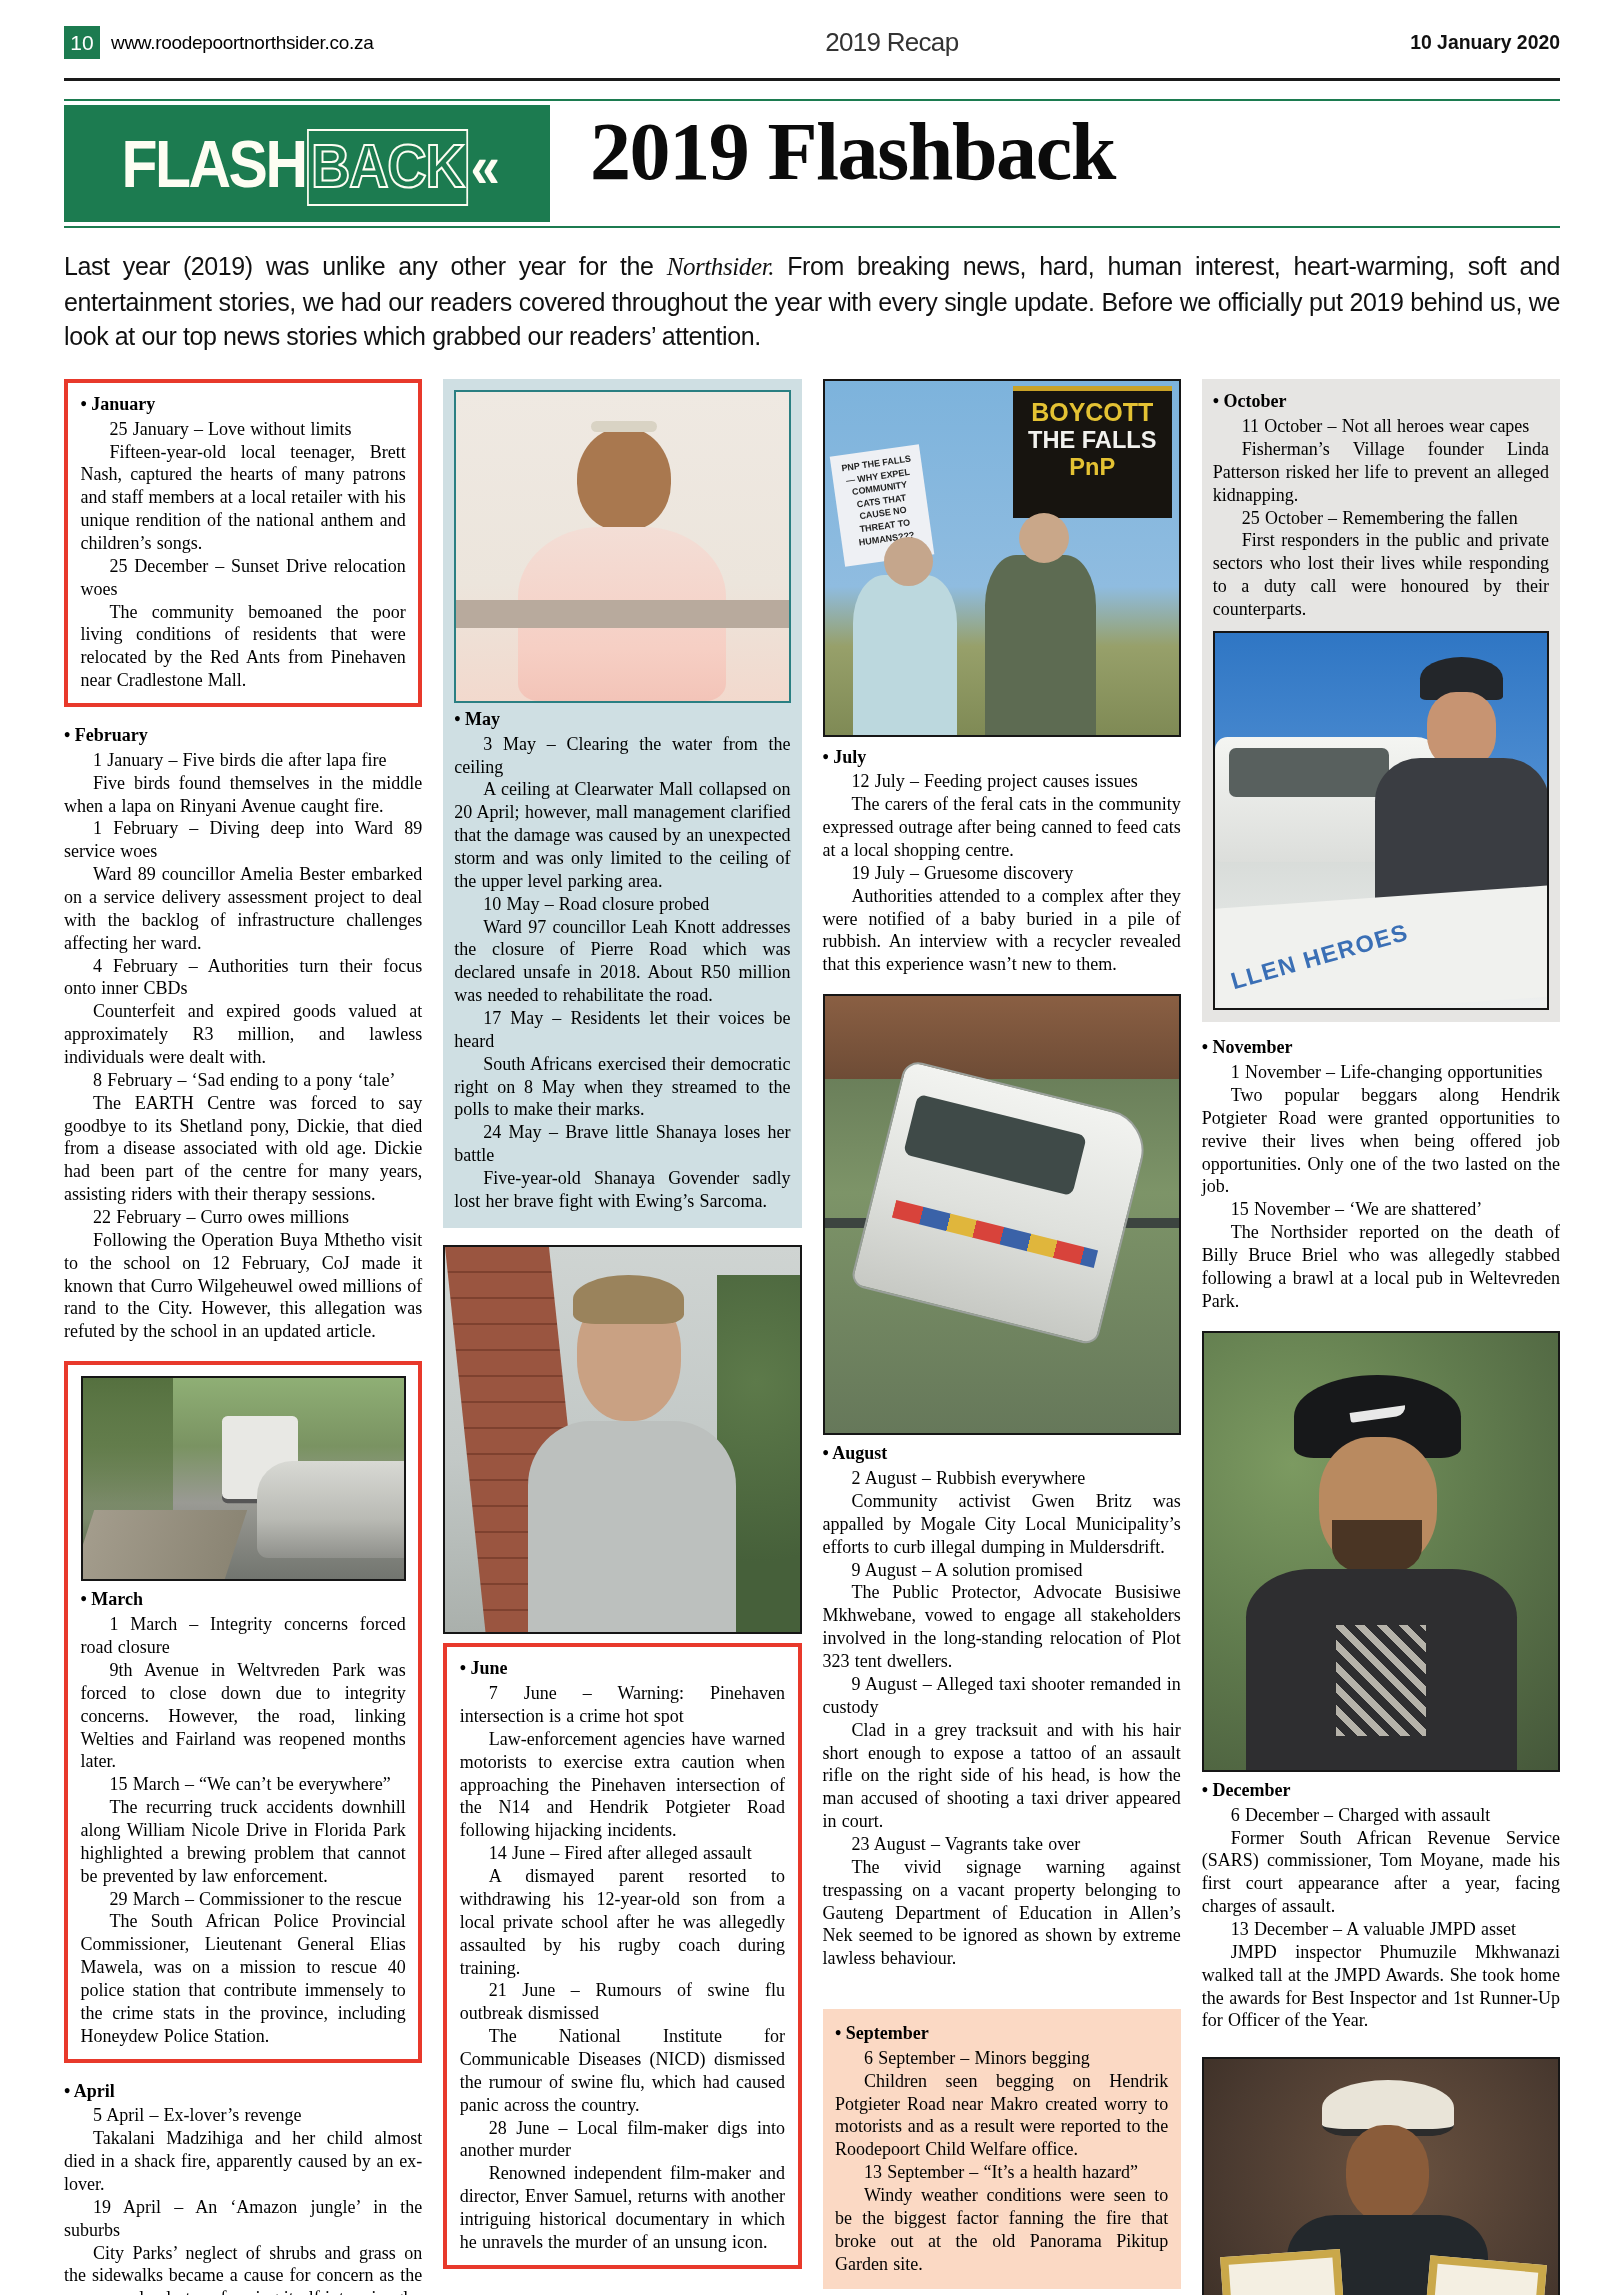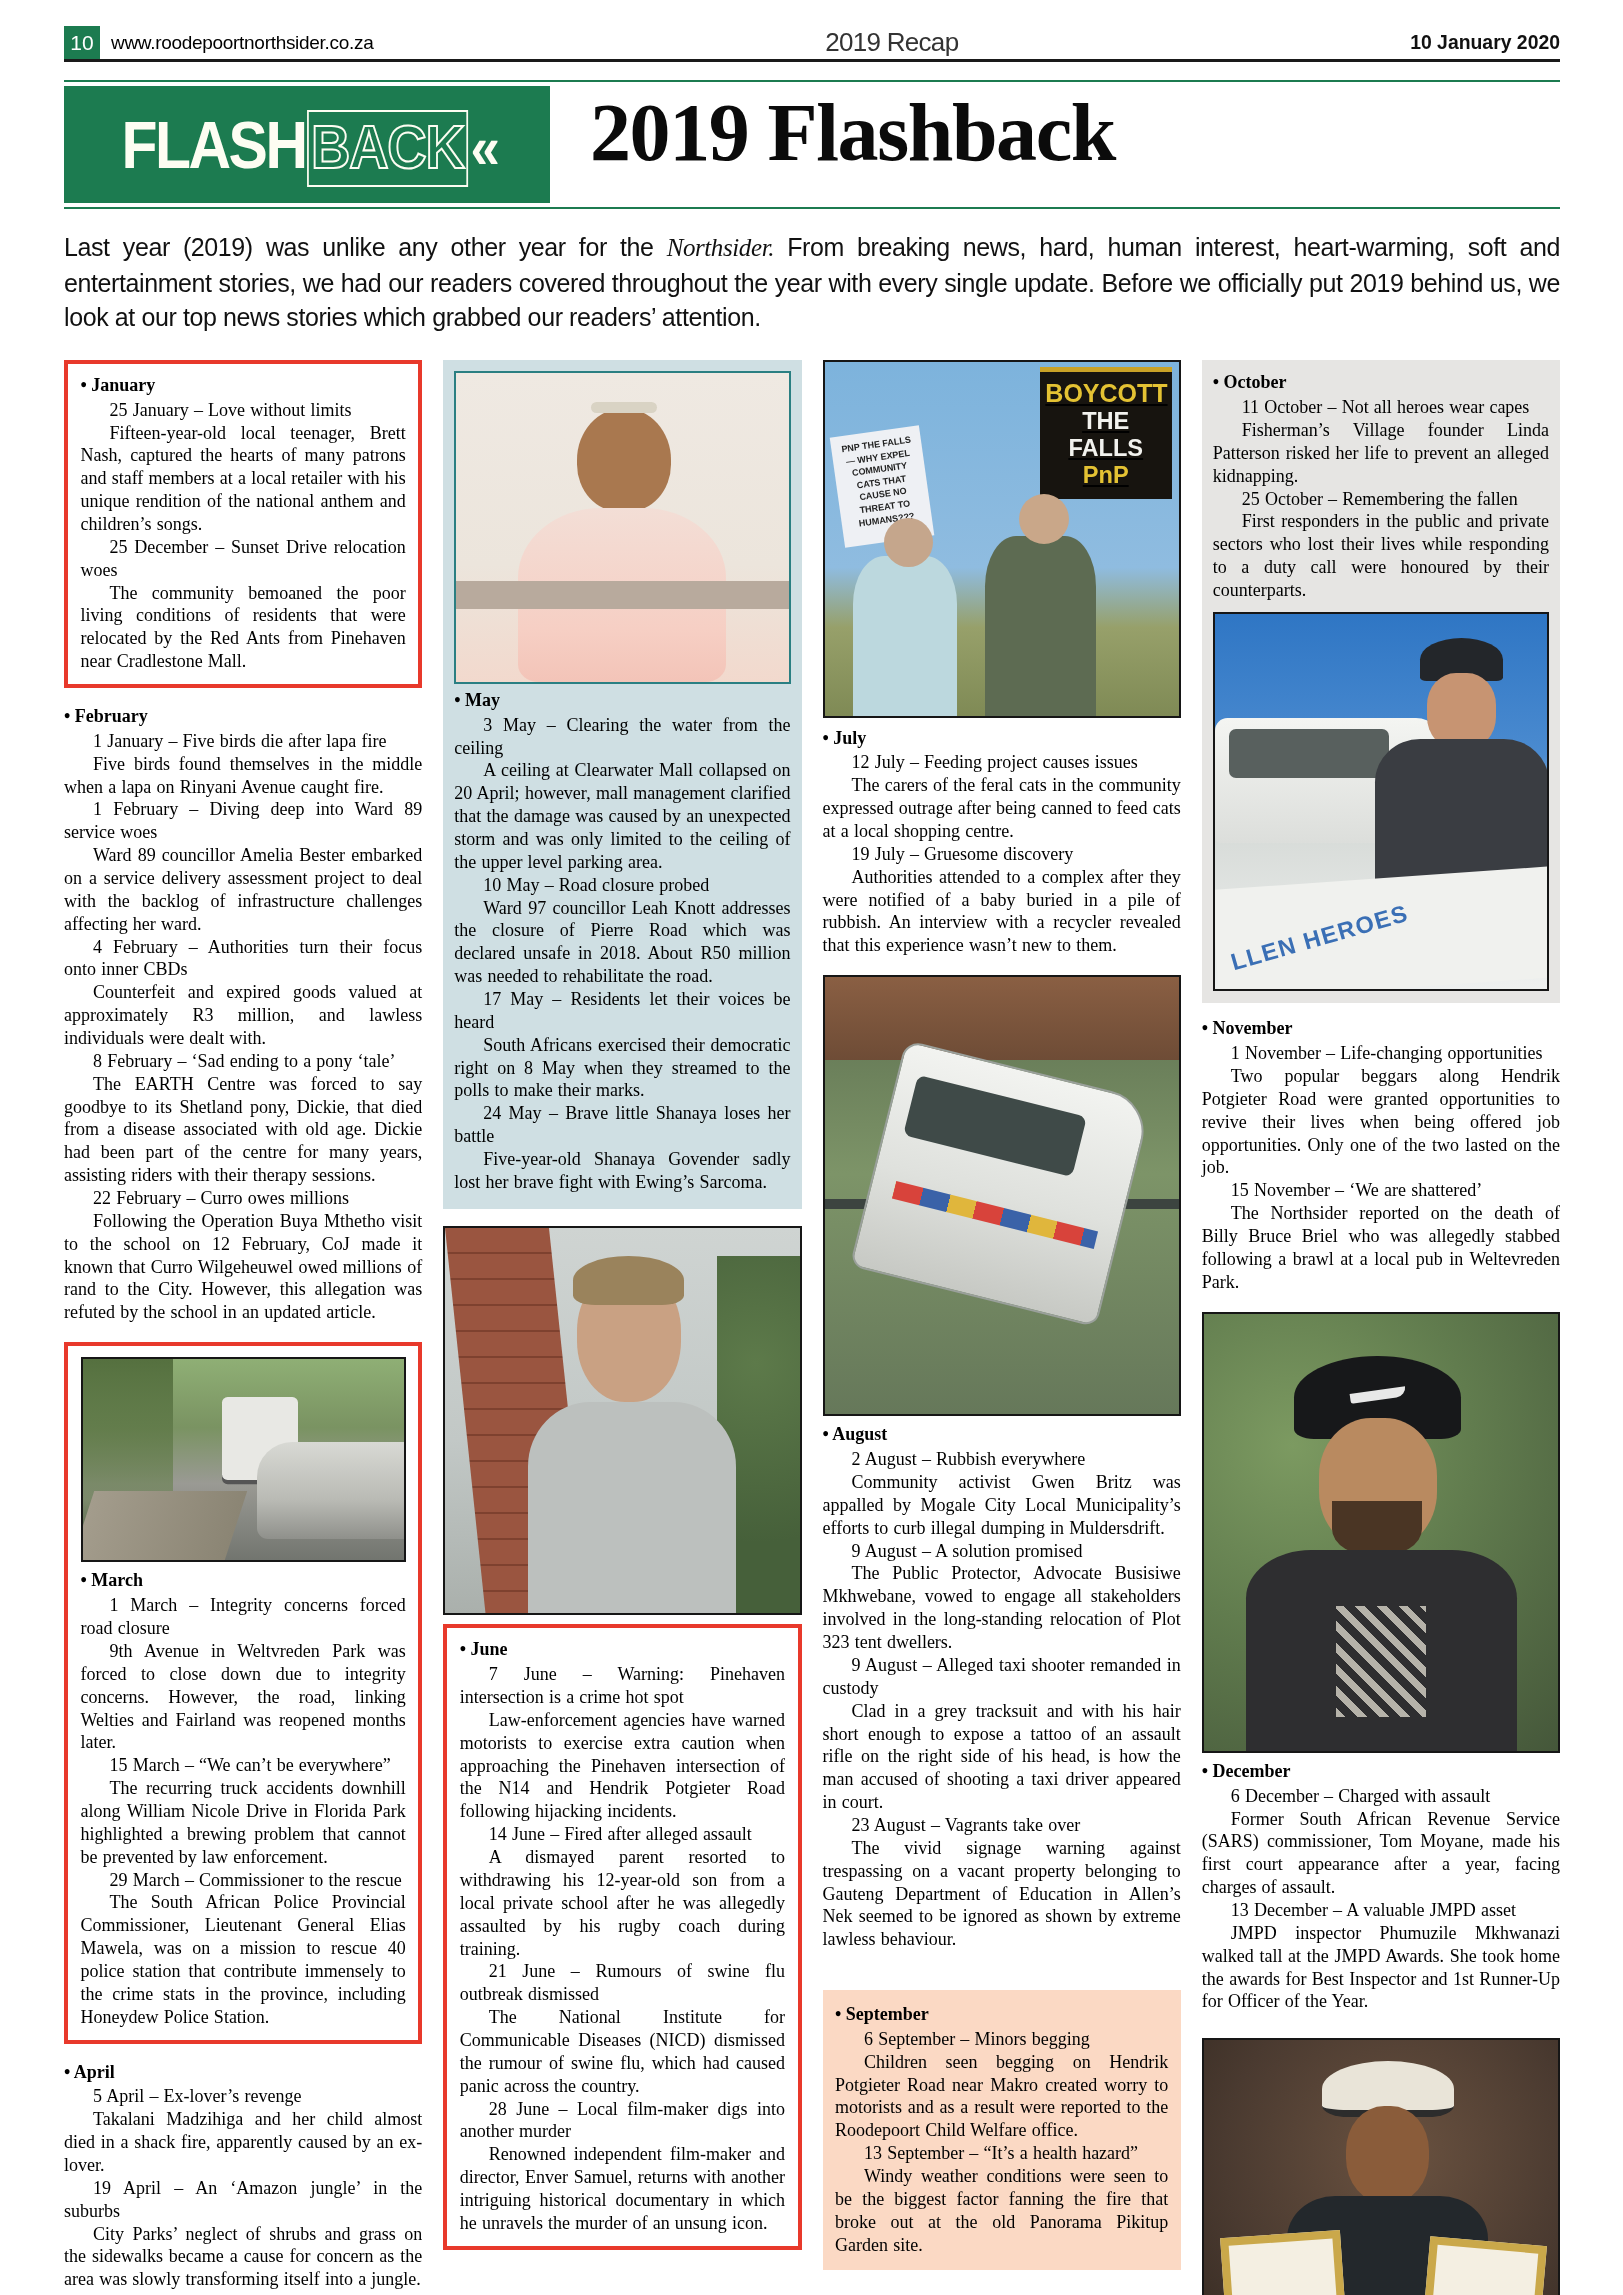--- a/index.html
+++ b/index.html
@@ -1,20 +1,20 @@
 <!DOCTYPE html>
 <html style="font-size:11px"><head>
 <meta charset="utf-8">
 <style>
   html,body{margin:0;padding:0;background:#ffffff;}
   .page{position:relative;width:1624px;height:2295px;background:#fff;color:#000;
         font-family:"Liberation Serif",serif;overflow:hidden;}
   
   .masthead{display:flex;align-items:center;justify-content:space-between;
-            margin:26px 64px 0 64px;border-bottom:3.5px solid #1a1a1a;padding-bottom:0;gap:28px;}
+            margin:26px 64px 0 64px;border-bottom:3.5px solid #1a1a1a;padding-bottom:19px;gap:28px;}
   .mast-left{display:flex;align-items:center;gap:11px;}
   .pagenum{display:inline-block;background:#1c7b50;color:#fff;font-family:"Liberation Sans",sans-serif;
            font-size:21px;line-height:33px;width:36px;text-align:center;height:33px;}
   .site{font-family:"Liberation Sans",sans-serif;font-size:19px;color:#000000;letter-spacing:-0.3px;}
   .mast-center{font-family:"Liberation Sans",sans-serif;font-size:26px;font-weight:300;color:#333;letter-spacing:-0.7px;}
   .mast-right{font-family:"Liberation Sans",sans-serif;font-size:19.4px;font-weight:bold;color:#111;}
   
   .banner{display:flex;margin:18px 64px 0 64px;
           border-top:2.8px solid #1c7b50;border-bottom:2.8px solid #1c7b50;padding:4.2px 0;}
   .logo-box{background:#1c7b50;width:486px;height:117px;display:flex;align-items:center;justify-content:center;
@@ -163,21 +163,21 @@
         <p class="para">A dismayed parent resorted to withdrawing his 12-year-old son from a local private school after he was allegedly assaulted by his rugby coach during training.</p>
         <p class="para">21 June – Rumours of swine flu outbreak dismissed</p>
         <p class="para">The National Institute for Communicable Diseases (NICD) dismissed the rumour of swine flu, which had caused panic across the country.</p>
         <p class="para">28 June – Local film-maker digs into another murder</p>
         <p class="para">Renowned independent film-maker and director, Enver Samuel, returns with another intriguing historical documentary in which he unravels the murder of an unsung icon.</p>
       </div>
     </section>
 
     <section class="col">
       <div class="photo photo-protest">
-        <div class="shape" style="right:7px;top:5.6px;width:132px;height:132px;background:#17140f;border-top:5.6px solid #c9a227;padding:7px 5.6px;box-sizing:border-box;text-decoration:underline;">
+        <div class="shape" style="right:7px;top:5.6px;width:159px;height:132px;background:#17140f;border-top:5.6px solid #c9a227;padding:7px 5.6px;box-sizing:border-box;">
           <div class="ph-caption" style="position:static;color:#e4c233;font-size:25px;text-align:center;">BOYCOTT</div>
           <div class="ph-caption" style="position:static;color:#f2f2ee;font-size:23.6px;text-align:center;">THE FALLS</div>
           <div class="ph-caption" style="position:static;color:#e4c233;font-size:23.6px;text-align:center;">PnP</div>
         </div>
         <div class="shape" style="left:12.5px;top:69px;width:90px;height:111px;background:#eef0f4;transform:rotate(-8deg);padding:7px 5.6px;box-sizing:border-box;">
           <div class="ph-caption" style="position:static;color:#222;font-size:9px;line-height:1.4;text-align:center;">PNP THE FALLS — WHY EXPEL COMMUNITY CATS THAT CAUSE NO THREAT TO HUMANS???</div>
         </div>
         <div class="shape" style="left:28px;top:194px;width:104px;height:160px;background:#bcd8de;border-radius:30% 30% 0 0;"></div>
         <div class="shape" style="left:59px;top:156px;width:49px;height:49px;background:#c5a68c;border-radius:50%;"></div>
         <div class="shape" style="left:160px;top:174px;width:111px;height:180px;background:#5d6b52;border-radius:28% 28% 0 0;"></div>

